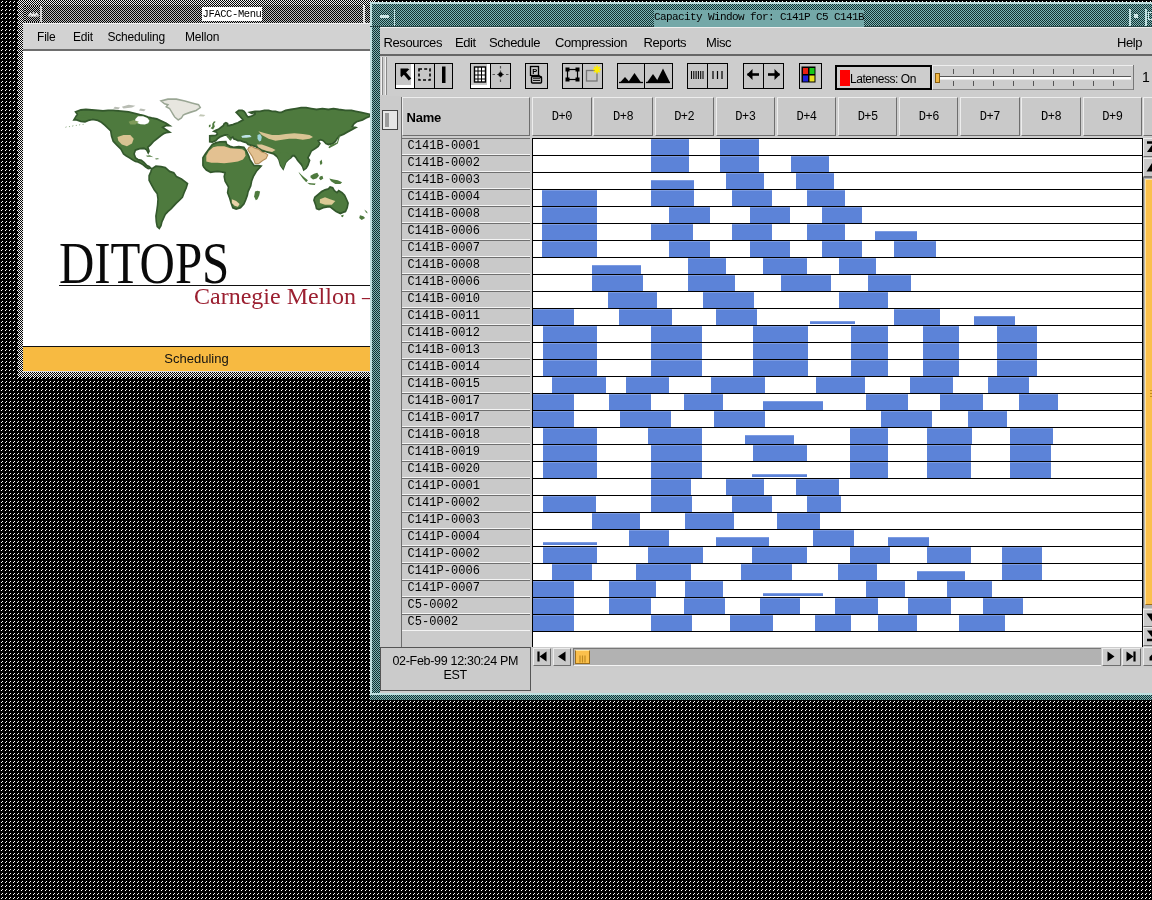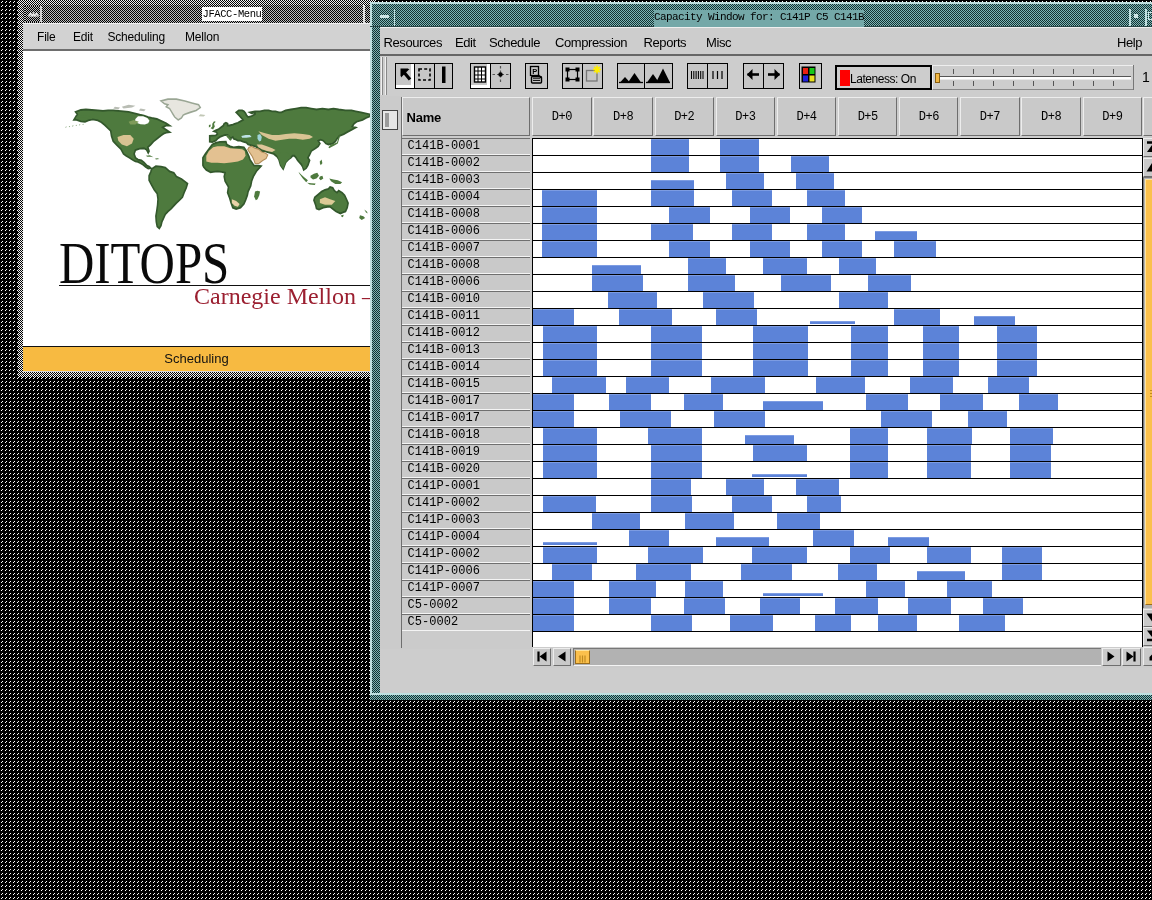--- a/index.html
+++ b/index.html
@@ -632,14 +632,18 @@
             <path d="M3.5 2.5 L10.5 7.5 L3.5 12.5 Z" fill="#000"></path>
             <path d="M11.5 2.5 v10" stroke="#000" stroke-width="2.2"></path>
           </svg>
         </div>
  </div>
  <div class="sbtn abs" style="left:772.5px;top:644.5px;width:19px;height:19.5px">
         <svg width="16" height="17" style="position:absolute;left:1px;top:1px">
           <path d="M7.5 5 l3 3 v3.5 h-6 v-3.5 Z" fill="#000"></path>
         </svg>
       </div>
+ <div id="tsbox" class="abs">
+        <div style="margin-top:6px">02-Feb-99 12:30:24 PM</div>
+        <div>EST</div>
+      </div>
 </div>
 </div>
 
 </body></html>

